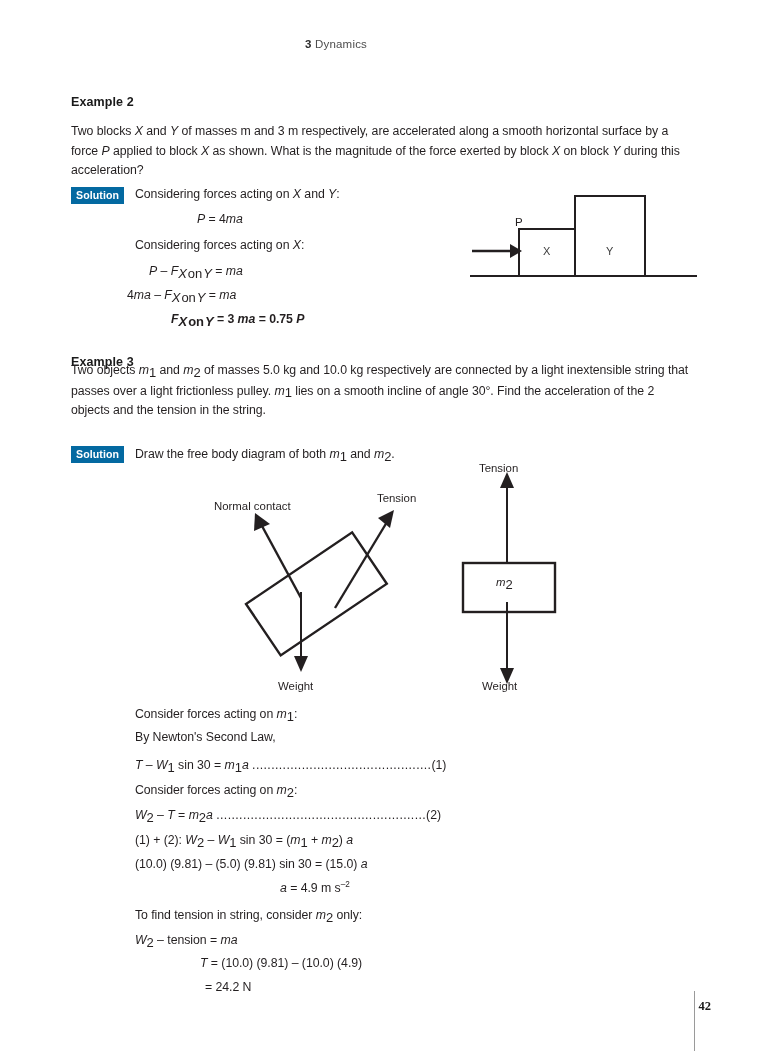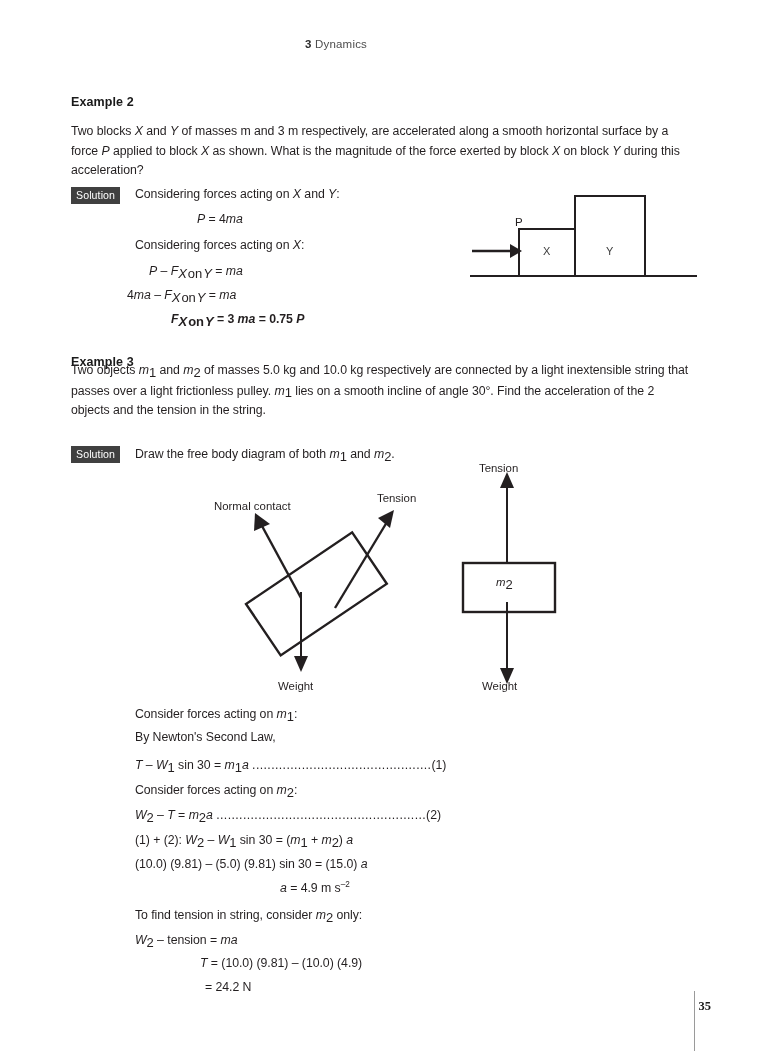--- a/index.html
+++ b/index.html
@@ -71,24 +71,24 @@
     font-size: 8.2px;
     vertical-align: baseline;
     position: relative;
     top: -5px;
   }
   .dots { letter-spacing: .4px; }
 
   
   .sol-badge {
     position: absolute;
-    background: #404040;
+    background: #0369a1;
     color: #ffffff;
     font-size: 10.6px;
-    font-weight: normal;
+    font-weight: bold;
     padding: 2px 5px 3px 5px;
     line-height: 12px;
     letter-spacing: .1px;
   }
 
   
   .fig {
     position: absolute;
   }
   .fig svg { display: block; }
@@ -239,16 +239,16 @@
   <div class="eq" style="left:280px; top:879px;"><i>a</i> = 4.9 m s<sup>–2</sup></div>
 
   <div class="eq" style="left:135px; top:905px;">To find tension in string, consider <i>m</i><sub>2</sub> only:</div>
 
   <div class="eq" style="left:135px; top:930px;"><i>W</i><sub>2</sub> – tension = <i>ma</i></div>
 
   <div class="eq" style="left:200px; top:954px;"><i>T</i> = (10.0) (9.81) – (10.0) (4.9)</div>
 
   <div class="eq" style="left:205px; top:978px;">= 24.2 N</div>
 
-  <div class="folio">35</div>
+  <div class="folio">42</div>
   <div class="folio-rule"></div>
 
 </div>
 
 </body></html>

